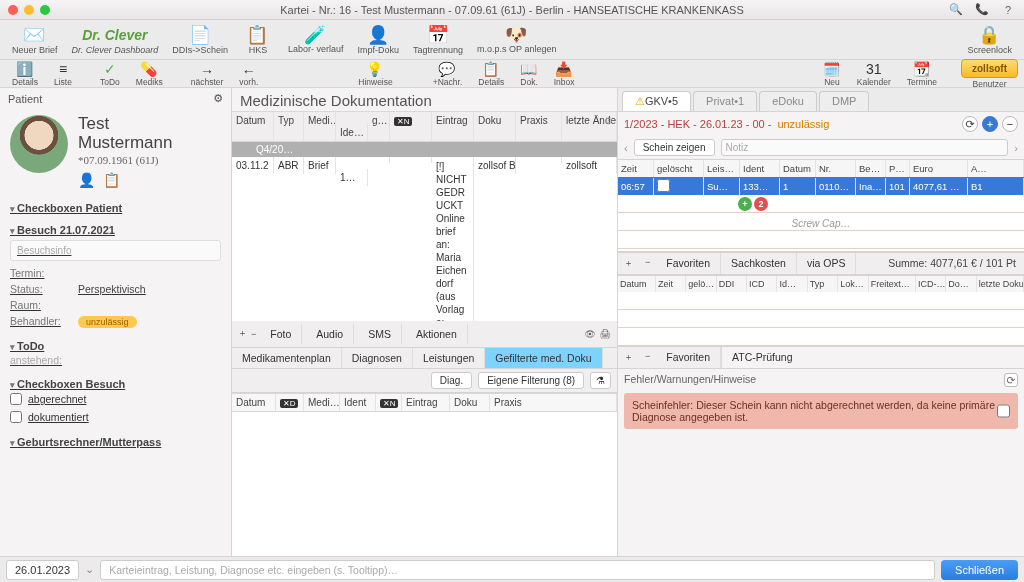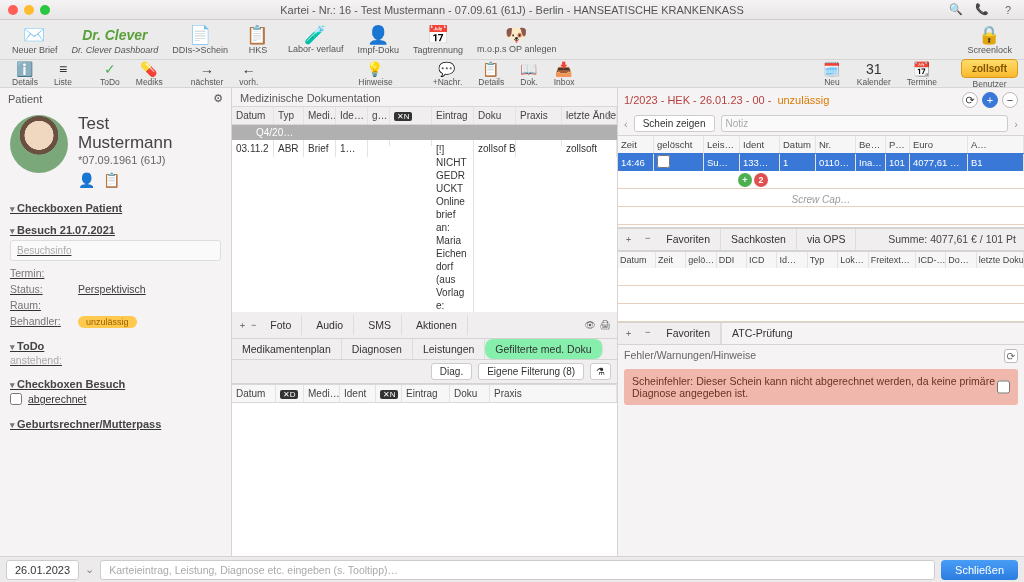--- a/index.html
+++ b/index.html
@@ -24,35 +24,35 @@
 .gold { background:linear-gradient(#ffdd6b,#fab92e); border:1px solid #d89b1c; border-radius:4px; padding:3px 10px; font-weight:bold; color:#805500; font-size:10px; }
 
 .main { display:flex; height:calc(582px - 20px - 40px - 28px - 26px); }
 .left { width:232px; background:#f5f3f3; border-right:1px solid #d6d4d4; display:flex; flex-direction:column; overflow:hidden; }
 .phead { display:flex; align-items:center; padding:4px 8px 2px; }
 .phead span { font-size:11px; color:#555; }
 .gear { margin-left:auto; color:#999; }
 .pcard { display:flex; padding:8px 10px; gap:10px; }
 .avatar { width:58px; height:58px; border-radius:50%; background: radial-gradient(circle at 50% 35%, #f0d8c0 30%, #6a5040 31%, #6a5040 40%, #7ba87b 41%); }
 .pname { font-size:17px; font-weight:500; color:#444; line-height:1.1; }
-.pdob { font-size:11px; color:#666; margin-top:2px; }
+.pdob { font-size:11px; color:#666; margin-top:2px;font-family:Liberation Serif, serif; }
 .picons { margin-top:6px; display:flex; gap:8px; color:#888; font-size:14px; }
 .pinfo-input { margin:4px 8px; padding:4px 6px; border:1px solid #ddd; background:#fafafa; border-radius:3px; font-size:10px; color:#aaa; }
 .section { padding:6px 10px 4px;text-decoration:underline; }
 .section-h { font-size:11px; font-weight:600; color:#444; cursor:pointer; }
 .section-h::before { content:"▾ "; font-size:9px; color:#777; }
 .field { display:flex; padding:2px 0; font-size:10.5px; }
 .field .k { width:68px; color:#777; text-align:left; }
 .field .v { color:#444; }
 .badge-orange { display:inline-block; background:#ffc94d; color:#9a6200; border-radius:10px; padding:1px 8px; font-size:9px; }
 .cb { display:flex; align-items:center; gap:6px; padding:3px 0; font-size:10.5px; }
 .cb input { width:12px; height:12px; }
 
 .mid { flex:1; min-width:0; background:#f5f3f3; display:flex; flex-direction:column; border-right:1px solid #d6d4d4; }
-.mid-h { padding:4px 8px 2px; font-size:11px; color:#555; }
+.mid-h { padding:4px 8px 2px; font-size:15px; color:#555; }
 .thead { display:flex; background:#f0eeee; border-top:1px solid #d9d7d7; border-bottom:1px solid #d9d7d7; font-size:10px; color:#444; position:relative; }
 .thead .col, .trow .col { padding:3px 4px; border-right:1px solid #e4e2e2; overflow:hidden; white-space:nowrap; }
 .thead .gearr { position:absolute; right:4px; top:3px; color:#aaa; }
 .sel-row { display:flex; background:#b0b0b0; color:#fff; font-size:10px;padding-left:20px; }
 .sel-row .col { padding:2px 4px; }
 .trow { display:flex; font-size:10px; background:#fff; border-bottom:1px solid #eee; }
 .doc-body { flex:1; background:#0ea5e9; overflow:auto; }
 .entry-text { font-size:10px; padding:2px 4px; line-height:1.3; color:#333; }
 .mtab { padding:4px 10px; font-size:10.5px; border-right:1px solid #ddd; }
 .mid-tools { display:flex; align-items:center; gap:4px; padding:3px 6px; background:#f0eeee; border-bottom:1px solid #d5d3d3; }
@@ -100,21 +100,21 @@
 .err-h { padding:4px 6px; font-size:10.5px; color:#666; display:flex; }
 .err-h .refresh { margin-left:auto; width:14px; height:14px; border:1px solid #bbb; border-radius:3px; display:flex; align-items:center; justify-content:center; background:#fff; }
 .err-body { background:#f0b8ac; margin:2px 6px; padding:6px 8px; border-radius:3px; font-size:10.5px; color:#6a3020; display:flex; }
 .err-body .chk { margin-left:auto; }
 
 .bottom { height:26px; background:#eceaea; border-top:1px solid #d5d3d3; display:flex; align-items:center; padding:0 6px; gap:6px; }
 .date-fld { background:#fff; border:1px solid #ccc; border-radius:3px; padding:3px 8px; font-size:11px; }
 .entry-fld { flex:1; background:#fff; border:1px solid #ccc; border-radius:3px; padding:3px 8px; font-size:10.5px; color:#aaa; }
 .close-btn { background:linear-gradient(#4a9df5,#2a7de0); color:#fff; border:none; border-radius:4px; padding:4px 14px; font-size:11px; }
 
-.c-dat{width:42px;} .c-typ{width:30px;} .c-med{width:32px;} .c-ide{width:32px;} .c-g{width:22px;} .c-ein{width:42px;} .c-dok{width:42px;} .c-pra{width:46px;} .c-la{flex:1;}
+.c-dat{width:42px;} .c-typ{width:30px;} .c-med{width:32px;} .c-ide{width:32px;margin-top:12px;} .c-g{width:22px;} .c-ein{width:42px;} .c-dok{width:42px;} .c-pra{width:46px;} .c-la{flex:1;}
 .nbadge { display:inline-block; background:#333; color:#fff; font-size:8px; padding:0 3px; border-radius:2px; }
 .c2-dat{width:44px;} .c2-typ{width:28px;} .c2-med{width:36px;} .c2-ide{width:36px;} .c2-g{width:26px;} .c2-ein{width:48px;} .c2-dok{width:40px;} .c2-pra{flex:1;}
 .lc-zeit{width:36px;} .lc-del{width:50px;} .lc-lei{width:36px;} .lc-ide{width:40px;} .lc-anz{width:36px;} .lc-nr{width:40px;} .lc-bez{width:30px;} .lc-pu{width:24px;} .lc-eur{width:58px;} .lc-a{flex:1;}
 .dc{width:32px;} .dc.w{width:40px;} .dc.ww{width:50px;}
 .logo-text { color:#5aa03a; font-weight:700; font-size:14px; }
 </style>
 </head>
 <body>
 
 <div class="titlebar">
@@ -294,20 +294,24 @@
       <div class="field">
           <div class="k" style="color:#aaa;">anstehend:</div>
         </div>
     </div>
 
     <div class="section">
       <div class="section-h">Checkboxen Besuch</div>
       <label class="cb">
           <input type="checkbox" style="">
           <span>abgerechnet</span>
+        </label>
+      <label class="cb">
+          <input type="checkbox" style="">
+          <span>dokumentiert</span>
         </label>
     </div>
 
     <div class="section">
         <div class="section-h">Geburtsrechner/Mutterpass</div>
       </div>
   </div>
 
   <div class="mid">
     <div class="mid-h">Medizinische Dokumentation</div>
@@ -349,21 +353,21 @@
       <div class="mtab">SMS</div>
       <div class="mtab">Aktionen</div>
       <div class="spacer"></div>
       <span class="small-ico">👁</span>
       <span class="small-ico">🖨</span>
     </div>
     <div class="mid-sub">
       <div class="mtab">Medikamentenplan</div>
       <div class="mtab">Diagnosen</div>
       <div class="mtab">Leistungen</div>
-      <div class="mtab" style="background:#86efac;border-radius:8px;">Gefilterte med. Doku</div>
+      <div class="mtab" style="background:#7dd3fc;">Gefilterte med. Doku</div>
     </div>
     <div class="mid-filter-row">
       <div class="pill">Diag.</div>
       <div class="pill">Eigene Filterung (8)</div>
       <div class="pill" style="padding:2px 5px;">⚗</div>
     </div>
     <div class="tbl2">
       <div class="thead">
         <div class="col c2-dat">Datum</div>
         <div class="col c2-typ"><span class="nbadge">✕D</span></div>
@@ -371,20 +375,26 @@
         <div class="col c2-ide">Ident</div>
         <div class="col c2-g"><span class="nbadge">✕N</span></div>
         <div class="col c2-ein">Eintrag</div>
         <div class="col c2-dok">Doku</div>
         <div class="col c2-pra">Praxis</div>
       </div>
     </div>
   </div>
 
   <div class="right">
+    <div class="rtabs">
+      <div class="rtab"><span class="warn">⚠</span><span>GKV•5</span></div>
+      <div class="rtab inactive">Privat•1</div>
+      <div class="rtab inactive">eDoku</div>
+      <div class="rtab inactive">DMP</div>
+    </div>
     <div class="rhead">
       <span class="lk">1/2023 - HEK - 26.01.23 - 00 -</span>
       <span class="unz">unzulässig</span>
       <div class="rbtns">
         <div class="circ">⟳</div>
         <div class="circ plus">+</div>
         <div class="circ">−</div>
       </div>
     </div>
     <div class="rrow2">
@@ -401,21 +411,21 @@
         <div class="lc lc-lei">Leist…</div>
         <div class="lc lc-ide">Ident</div>
         <div class="lc lc-anz">Datum</div>
         <div class="lc lc-nr">Nr.</div>
         <div class="lc lc-bez">Bez…</div>
         <div class="lc lc-pu">Pu…</div>
         <div class="lc lc-eur">Euro</div>
         <div class="lc lc-a">A…</div>
       </div>
       <div class="lrow sel">
-        <div class="lc lc-zeit">14:46</div>
+        <div class="lc lc-zeit">06:57</div>
         <div class="lc lc-del"><input type="checkbox" style=""></div>
         <div class="lc lc-lei">Su…</div>
         <div class="lc lc-ide">133…</div>
         <div class="lc lc-anz">1</div>
         <div class="lc lc-nr">0110…</div>
         <div class="lc lc-bez">Ina…</div>
         <div class="lc lc-pu">101</div>
         <div class="lc lc-eur">4077,61 € u…</div>
         <div class="lc lc-a">B1</div>
       </div>

